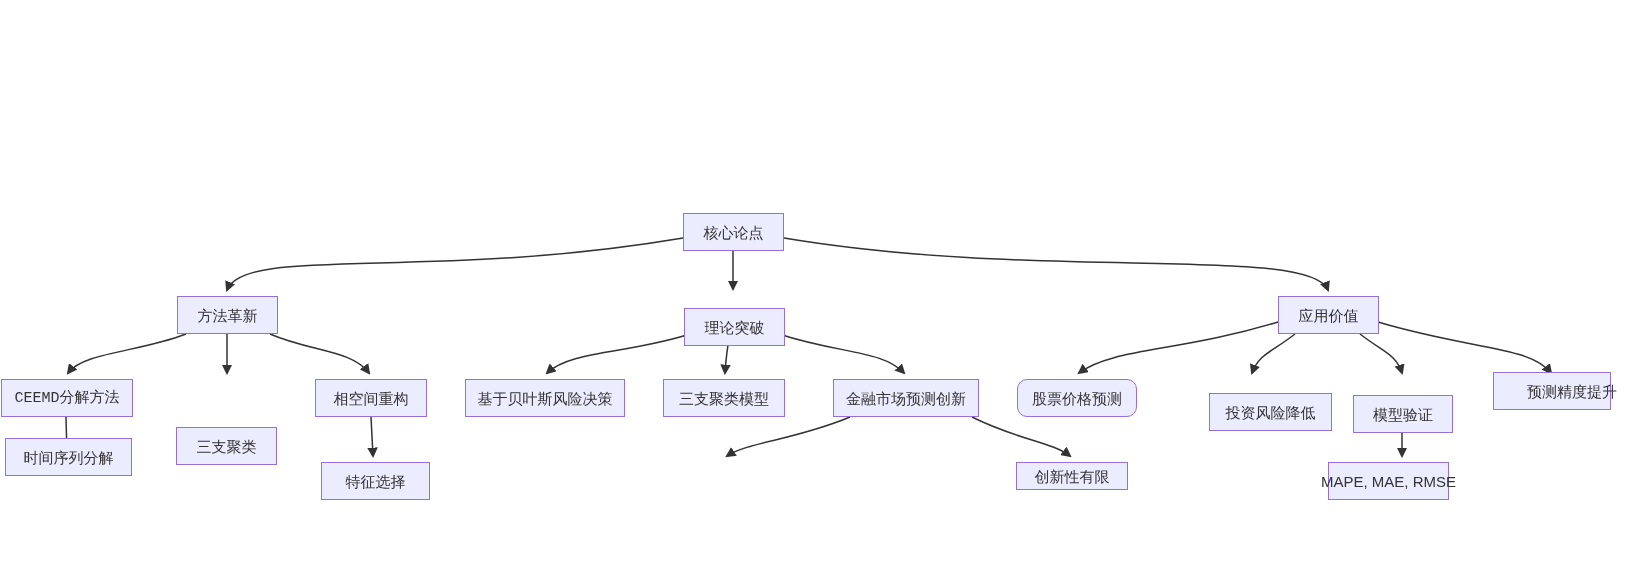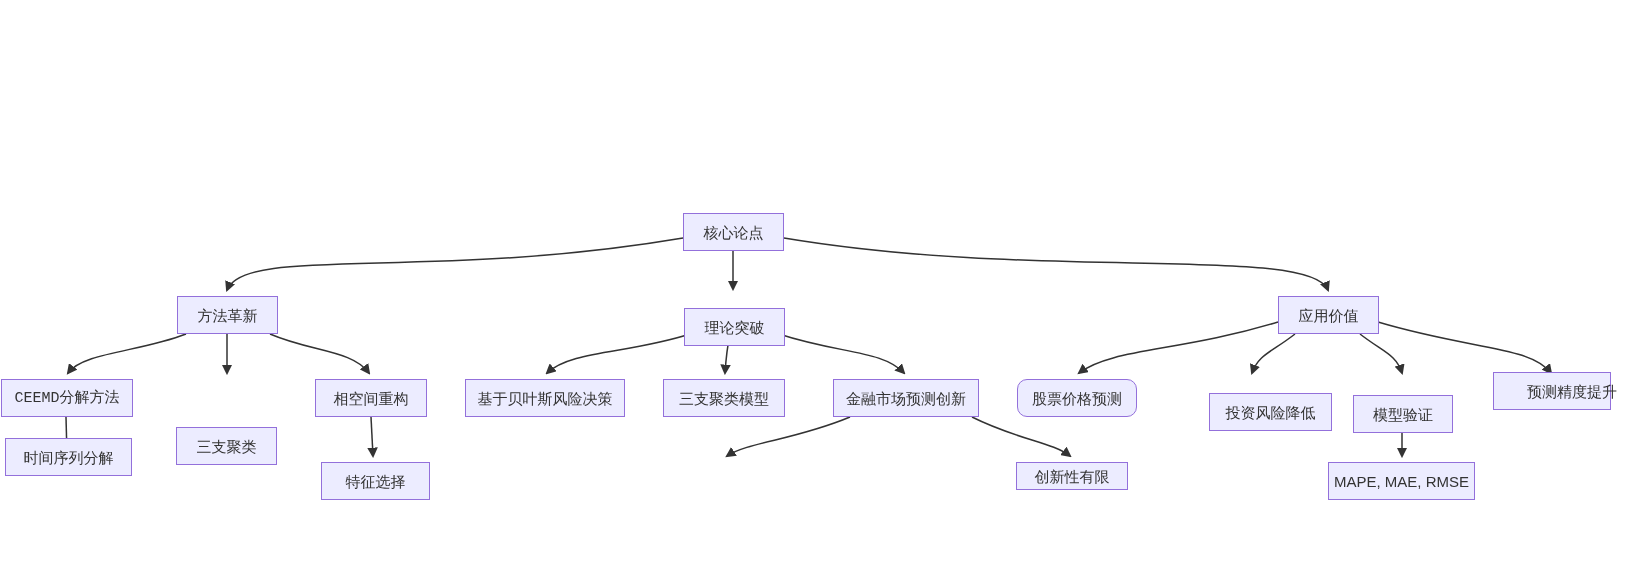--- a/index.html
+++ b/index.html
@@ -86,15 +86,15 @@
   <div class="node" style="left:663px; top:379px; width:122px; height:38px;">三支聚类模型</div>
   <div class="node" style="left:833px; top:379px; width:146px; height:38px;">金融市场预测创新</div>
   <div class="node" style="left:1017px; top:379px; width:120px; height:38px;border-radius:10px;">股票价格预测</div>
   <div class="node" style="left:1190px; top:393px; width:123px; height:38px;margin-left:19px;">投资风险降低</div>
   <div class="node" style="left:1353px; top:395px; width:100px; height:38px;">模型验证</div>
   <div class="node" style="left:1493px; top:372px; width:118px; height:38px;padding-left:40px;">预测精度提升</div>
 
   <div class="node" style="left:5px; top:438px; width:127px; height:38px;">时间序列分解</div>
   <div class="node" style="left:321px; top:462px; width:109px; height:38px;">特征选择</div>
   <div class="node" style="left:1016px; top:462px; width:112px; height:28px;text-align:right;">创新性有限</div>
-  <div class="node" style="left:1328px; top:462px; width:147px; height:38px;">MAPE, MAE, RMSE</div>
+  <div class="node" style="left:1328px; top:462px; width:121px; height:38px;">MAPE, MAE, RMSE</div>
 
 </div>
 
 </body></html>

